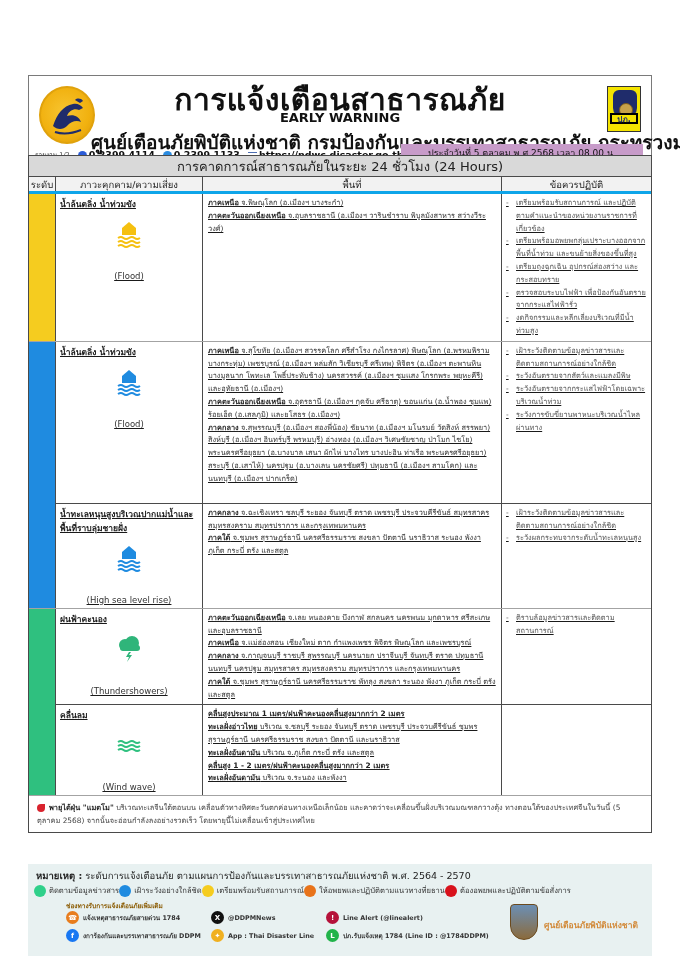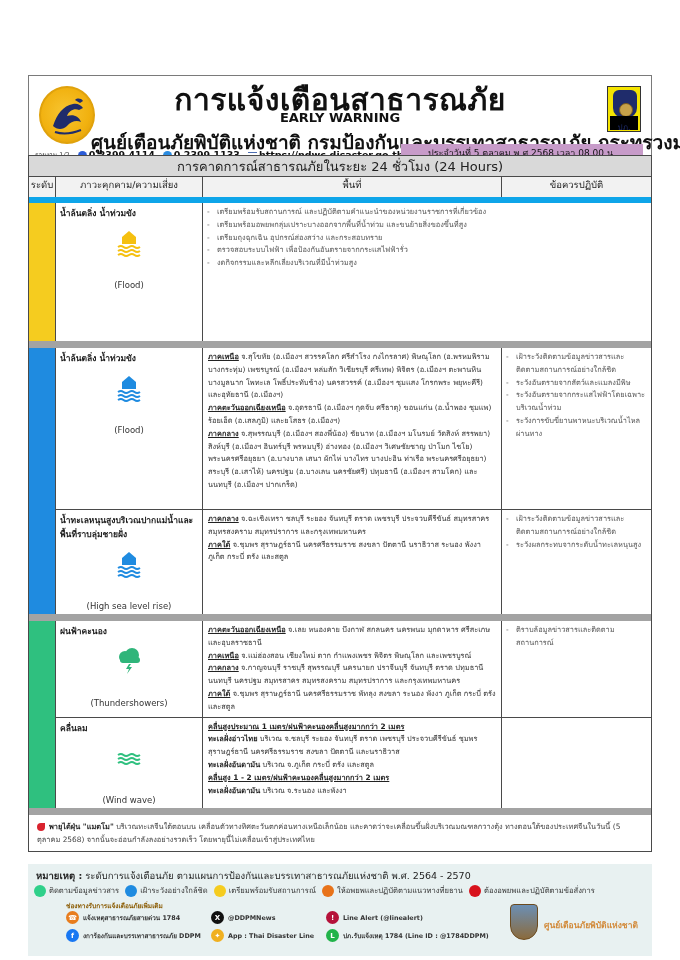--- a/index.html
+++ b/index.html
@@ -18,22 +18,22 @@
   }
   .logo-left svg { position: absolute; left: 6px; top: 8px; }
   .logo-right {
     position: absolute; right: 10px; top: 10px; width: 34px; height: 46px;
     background: #f5e400; border: 1px solid #333;
   }
   .logo-right .hand { position: absolute; left: 5px; top: 3px; width: 24px; height: 28px;
     background: #1f2c6b; border-radius: 6px 6px 10px 10px; }
   .logo-right .seal { position: absolute; left: 11px; top: 16px; width: 14px; height: 14px; border-radius: 50%;
     background: #c7a24a; border: 1px solid #7a5a1a; }
-  .logo-right .pk { position: absolute; left: 2px; bottom: 1px; right: 2px; height: 11px; border: 7px solid #000000;
-    font-size: 8px; font-weight: normal; color: #1f2c6b; text-align: center; line-height: 9px; background: #f5e400; }
+  .logo-right .pk { position: absolute; left: 2px; bottom: 7px; right: 2px; height: 11px; border: 2px solid #000000;
+    font-size: 8px; font-weight: bold; color: #1f2c6b; text-align: center; line-height: 9px; background: #f5e400; }
 
   .title-main { position: absolute; left: 0; right: 0; top: 0; text-align: center;
     font-size: 30px; font-weight: bold; color: #111; letter-spacing: 0.5px; }
   .title-en { position: absolute; left: 0; right: 0; top: 34px; text-align: center;
     font-size: 13px; font-weight: bold; color: #111; }
   .title-org { position: absolute; left: 62px; top: 51px; width: 520px; text-align: center;
     font-size: 19px; font-weight: bold; color: #111; white-space: nowrap; }
 
   .contact-row { position: absolute; left: 6px; top: 73px; display: flex; align-items: center; gap: 8px; font-size: 9.5px; white-space: nowrap; }
   .contact-row .small { font-size: 6.5px; color: #333; }
@@ -41,29 +41,29 @@
   .ic-round { display: inline-block; width: 9px; height: 9px; border-radius: 50%; background: #2a5bd7; vertical-align: middle; margin-right: 2px; }
   .ic-round.alt { background: #2a8be0; }
   .ic-web { display: inline-block; width: 9px; height: 7px; border-top: 1.5px solid #4d6fb3; border-bottom: 1.5px solid #4d6fb3; vertical-align: middle; margin-right: 2px; }
   .date-box { position: absolute; right: 8px; top: 68px; width: 242px; height: 19px; background: #c79bc9;
     font-size: 9px; text-align: center; line-height: 19px; color: #111; white-space: nowrap; }
 
   
   .forecast { position: absolute; left: 28px; top: 155px; width: 624px; border: 1px solid #4a4a4a; }
   .forecast-title { height: 21px; background: #d9d9d9; border-bottom: 1px solid #4a4a4a;
     text-align: center; font-size: 13px; line-height: 21px; color: #222; }
-  .col-head { display: flex; height: 26px; border-bottom: 6px solid #0ea5e9; background: #f2f2f2; font-size: 9.5px; }
+  .col-head { display: flex; height: 17px; border-bottom: 3px solid #0ea5e9; background: #f2f2f2; font-size: 9.5px; }
   .col-head div { line-height: 16px; text-align: center; border-right: 1px solid #4a4a4a; color: #222; }
   .col-head div:last-child { border-right: none; }
   .c-level { width: 27px; }
   .c-hazard { width: 147px; }
   .c-area { width: 299px; }
   .c-action { flex: 1; }
 
-  .group { display: flex; border-bottom: 7px solid #a3a3a3; }
+  .group { display: flex; border-bottom: 1px solid #a3a3a3; text-decoration: underline; }
   .level-strip { width: 27px; border-right: 1px solid #4a4a4a; flex-shrink: 0; }
   .rows { flex: 1; }
   .row { display: flex; border-bottom: 1px solid #4a4a4a; }
   .row:last-child { border-bottom: none; }
   .row .hazard { width: 147px; border-right: 1px solid #4a4a4a; padding: 3px 4px; position: relative; font-size: 8.5px; font-weight: bold; }
   .row .area { width: 299px; border-right: 1px solid #4a4a4a; padding: 3px 5px; font-size: 7.4px; line-height: 12.8px; color: #333; }
   .row .action { flex: 1; padding: 3px 4px; font-size: 7.4px; line-height: 12.8px; color: #555; }
   .area .line { display: block; }
   .reg { text-decoration: underline; font-weight: bold; color: #222; }
   .prov { font-weight: bold; color: #222; }
@@ -74,21 +74,21 @@
   .hazard-caption { text-align: center; font-weight: normal; font-size: 8.5px; color: #333; margin-top: 20px; }
 
   .storm-note { padding: 5px 8px; font-size: 7.4px; line-height: 13px; color: #444; }
   .storm-note .bold { font-weight: bold; color: #222; }
   .storm-ic { display: inline-block; width: 8px; height: 8px; border-radius: 50% 0 50% 50%; background: #d9232e; margin-right: 4px; vertical-align: middle; }
 
   
   .footer { position: absolute; left: 28px; top: 864px; width: 624px; height: 92px; background: #e8f1f1; }
   .note-line { position: absolute; left: 8px; top: 4px; font-size: 9.5px; color: #222; white-space: nowrap; }
   .note-line .bold { font-weight: bold; }
-  .legend { position: absolute; left: 6px; top: 20px; display: flex; gap: 6px; font-size: 7.6px; white-space: nowrap; color: #333; align-items: center; }
+  .legend { position: absolute; left: 6px; top: 20px; display: flex; font-size: 7.6px; white-space: nowrap; color: #333; align-items: center; }
   .legend .dot { display: inline-block; width: 12px; height: 12px; border-radius: 50%; vertical-align: middle; margin-right: 3px; }
   .channels-title { position: absolute; left: 38px; top: 37px; font-size: 6.5px; font-weight: bold; color: #8a5a00; }
   .ch-grid { position: absolute; left: 38px; top: 47px; display: grid; grid-template-columns: 145px 115px 130px; row-gap: 5px; }
   .ch { display: flex; align-items: center; font-size: 6.4px; font-weight: bold; color: #333; white-space: nowrap; }
   .ch .ci { width: 13px; height: 13px; border-radius: 50%; margin-right: 4px; flex-shrink: 0; display: inline-flex; align-items: center; justify-content: center; color: #fff; font-size: 7px; font-weight: bold; }
   .ndwc-logo { position: absolute; left: 482px; top: 40px; width: 28px; height: 36px; background: linear-gradient(#6b8fb5, #8b6b3d); border-radius: 4px 4px 14px 14px; border: 1px solid #6b4a1e; }
   .ndwc-name { position: absolute; left: 516px; top: 54px; font-size: 8.5px; font-weight: bold; color: #d28a3a; white-space: nowrap; }
 </style>
 </head>
 <body>
@@ -134,20 +134,24 @@
             <div class="hazard">
               <div>น้ำล้นตลิ่ง น้ำท่วมขัง</div>
               <span class="hazard-icon" style="width: 30px;"><svg width="30" height="30" viewBox="0 0 30 30">
                   <path d="M8 16 L8 9 L15 3 L22 9 L22 16 Z" fill="#f5c010"></path>
       <path d="M4 19 q3 -2 5.5 0 t5.5 0 t5.5 0 t5.5 0" stroke="#f5c010" stroke-width="2" fill="none"></path>
       <path d="M4 23 q3 -2 5.5 0 t5.5 0 t5.5 0 t5.5 0" stroke="#f5c010" stroke-width="2" fill="none"></path>
       <path d="M4 27 q3 -2 5.5 0 t5.5 0 t5.5 0 t5.5 0" stroke="#f5c010" stroke-width="2" fill="none"></path>
                 </svg></span>
               <div class="hazard-caption">(Flood)</div>
             </div>
+            <div class="area">
+              <span class="line"><span class="reg">ภาคเหนือ</span><span> จ.พิษณุโลก (อ.เมืองฯ บางระกำ)</span></span>
+              <span class="line"><span class="reg">ภาคตะวันออกเฉียงเหนือ</span><span> จ.อุบลราชธานี (อ.เมืองฯ วารินชำราบ พิบูลมังสาหาร สว่างวีระวงศ์)</span></span>
+            </div>
             <div class="action">
               <div class="act-item">
                 <span class="dash">-</span>
                 <span>เตรียมพร้อมรับสถานการณ์ และปฏิบัติตามคำแนะนำของหน่วยงานราชการที่เกี่ยวข้อง</span>
               </div>
               <div class="act-item">
                 <span class="dash">-</span>
                 <span>เตรียมพร้อมอพยพกลุ่มเปราะบางออกจากพื้นที่น้ำท่วม และขนย้ายสิ่งของขึ้นที่สูง</span>
               </div>
               <div class="act-item">

